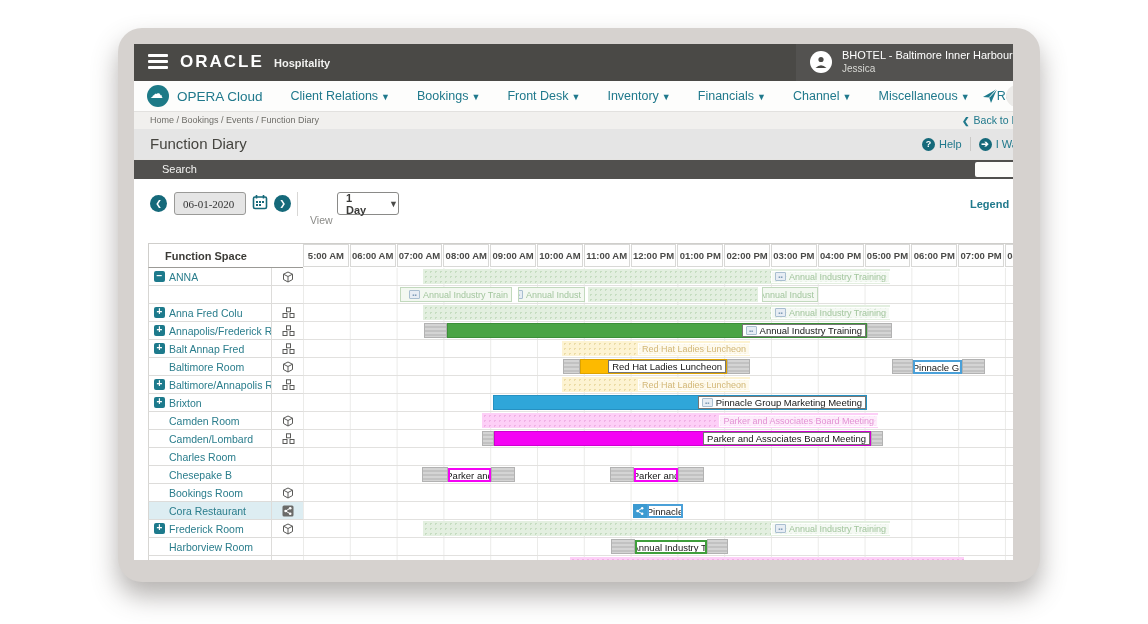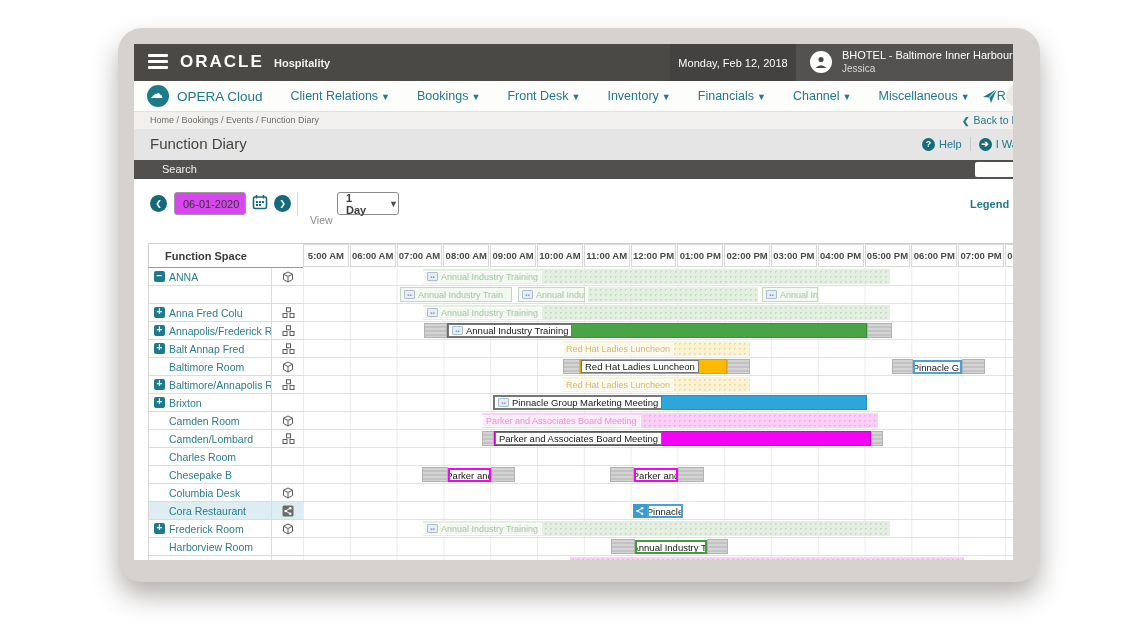--- a/index.html
+++ b/index.html
@@ -55,21 +55,21 @@
   .searchbar { position:absolute; left:0; top:116px; width:879px; height:19px; background:#51504e; }
   .search-label { position:absolute; left:28px; top:3px; color:#f4f4f2; font-size:11px; }
   .search-partial-btn { position:absolute; right:-4px; top:2px; width:42px; height:15px; background:#fdfdfb; border-radius:2px; }
 
   
   .controls { position:absolute; left:0; top:146px; width:879px; height:30px; }
   .nav-circle { position:absolute; top:5px; width:17px; height:17px; border-radius:50%; background:#15697a; color:#fff;
     font-size:8px; display:flex; align-items:center; justify-content:center; cursor:pointer; }
   .prev-circle { left:16px; } .next-circle { left:140px; }
   .date-input { position:absolute; left:40px; top:2px; width:72px; height:23px; border:1px solid #9a9a98; border-radius:3px;
-    font-size:11px; color:#333; font-family:Liberation Sans, sans-serif; padding-left:8px; background:#d946ef; }
+    font-size:11px; color:#333; font-family:Liberation Serif, serif; padding-left:8px; background:#e5e5e5; }
   .cal-ico { position:absolute; left:118px; top:4px; }
   .ctrl-divider { position:absolute; left:163px; top:2px; width:1px; height:24px; background:#d8d7d5; }
   .view-label { position:absolute; left:176px; top:24px; font-size:10.5px; color:#8b8b88; }
   .view-select { position:absolute; left:203px; top:2px; width:62px; height:23px; border:1px solid #8a8a88; border-radius:3px;
     background:#fff; font-size:11px; font-weight:bold; color:#3b3b39; display:flex; align-items:center; padding-left:8px; cursor:pointer; }
   .view-select .caret { margin-left:14px; font-size:9px; color:#4a4a48; }
   .legend-link { position:absolute; left:836px; top:8px; font-size:11px; font-weight:bold; color:#20798c; cursor:pointer; }
 
   
   .panel-header { position:absolute; left:14px; top:199px; width:155px; height:25px; border-top:1px solid #cfcecb;
@@ -84,21 +84,21 @@
     display:flex; align-items:center; justify-content:center; }
 
   .time-header { position:absolute; left:169px; top:199px; width:710px; height:25px; overflow:hidden; display:flex; border-top:1px solid #cfcecb; }
   .time-cell { flex:0 0 auto; width:45.8px; height:23px; margin-right:1px; background:#fefefe; border:1px solid #d8d8d6;
     font-size:9.5px; font-weight:bold; color:#4a4a48; display:flex; align-items:center; justify-content:center; white-space:nowrap; overflow:hidden; }
 
   .grid { position:absolute; left:169px; top:224px; width:710px; height:310px; overflow:hidden;
     background-image:linear-gradient(90deg, #ebebe9 0 1px, transparent 1px); background-size:46.8px 100%; background-position:46.8px 0; }
   .grid-row { position:absolute; left:0; width:710px; height:18px; border-bottom:1px solid #e2e1df; }
 
-  .bar { position:absolute; height:15px; display:flex; align-items:center; justify-content:flex-start; overflow:hidden; }
+  .bar { position:absolute; height:15px; display:flex; align-items:center; justify-content:flex-end; overflow:hidden; }
   .pale-green { background-color:#e3efe0; background-image:radial-gradient(#c6ddc1 1px, transparent 1px); background-size:5px 5px; }
   .pale-yellow { background-color:#fdf3d2; background-image:radial-gradient(#ecdca6 1px, transparent 1px); background-size:5px 5px; }
   .pale-pink { background-color:#fdcff7; background-image:radial-gradient(#f0b2e5 1px, transparent 1px); background-size:5px 5px; }
   .solid-green { background:#4aa445; border:1px solid #3c8f38; }
   .solid-amber { background:#fdba00; border:1px solid #dea300; }
   .solid-blue { background:#2fa6d9; border:1px solid #2691c2; }
   .solid-magenta { background:#f403f4; border:1px solid #cf00cf; }
   .grayblk { background:repeating-linear-gradient(180deg,#d4d4d4 0 2px,#c2c2c2 2px 4px); border:1px solid #b2b2b2; }
   .outline-green { background:#f3f8f1; border:1px solid #c2d9bd; }
 
@@ -123,21 +123,20 @@
     <div class="screen">
 
       <header class="topbar">
         <div class="hamburger">
             <span></span>
             <span></span>
             <span></span>
           </div>
         <div class="brand">ORACLE</div>
         <div class="brand-sub">Hospitality</div>
-        <div class="date-box">Monday, Feb 12, 2018</div>
         <div class="account">
           <div class="avatar">
             <svg width="14" height="14" viewBox="0 0 14 14">
                 <circle cx="7" cy="4.5" r="2.6" fill="#4a4946"></circle>
                 <path d="M1.5 13 Q7 7.5 12.5 13 Z" fill="#4a4946"></path>
               </svg>
           </div>
           <div class="acct-prop">BHOTEL - Baltimore Inner Harbour East H</div>
           <div class="acct-user">Jessica</div>
         </div>
@@ -304,21 +303,21 @@
           </div>
           <div class="room-row" style="top: 404px;">
             <span class="room-name">Charles Room</span>
             <div class="room-iconcell"></div>
           </div>
           <div class="room-row" style="top: 422px;">
             <span class="room-name">Chesepake B</span>
             <div class="room-iconcell"></div>
           </div>
           <div class="room-row" style="top: 440px;">
-            <span class="room-name">Columbia Desk</span>
+            <span class="room-name">Bookings Room</span>
             <div class="room-iconcell">
               <svg width="12" height="12" viewBox="0 0 12 12">
                 <path d="M6 1 L10.5 3.2 L10.5 8.5 L6 11 L1.5 8.5 L1.5 3.2 Z" fill="none" stroke="#5a5a58" stroke-width="1"></path>
                 <path d="M1.5 3.2 L6 5.5 L10.5 3.2 M6 5.5 L6 11" fill="none" stroke="#5a5a58" stroke-width="1"></path>
               </svg>
             </div>
           </div>
           <div class="room-row hl" style="top: 458px;">
             <span class="room-name">Cora Restaurant</span>
             <div class="room-iconcell">

